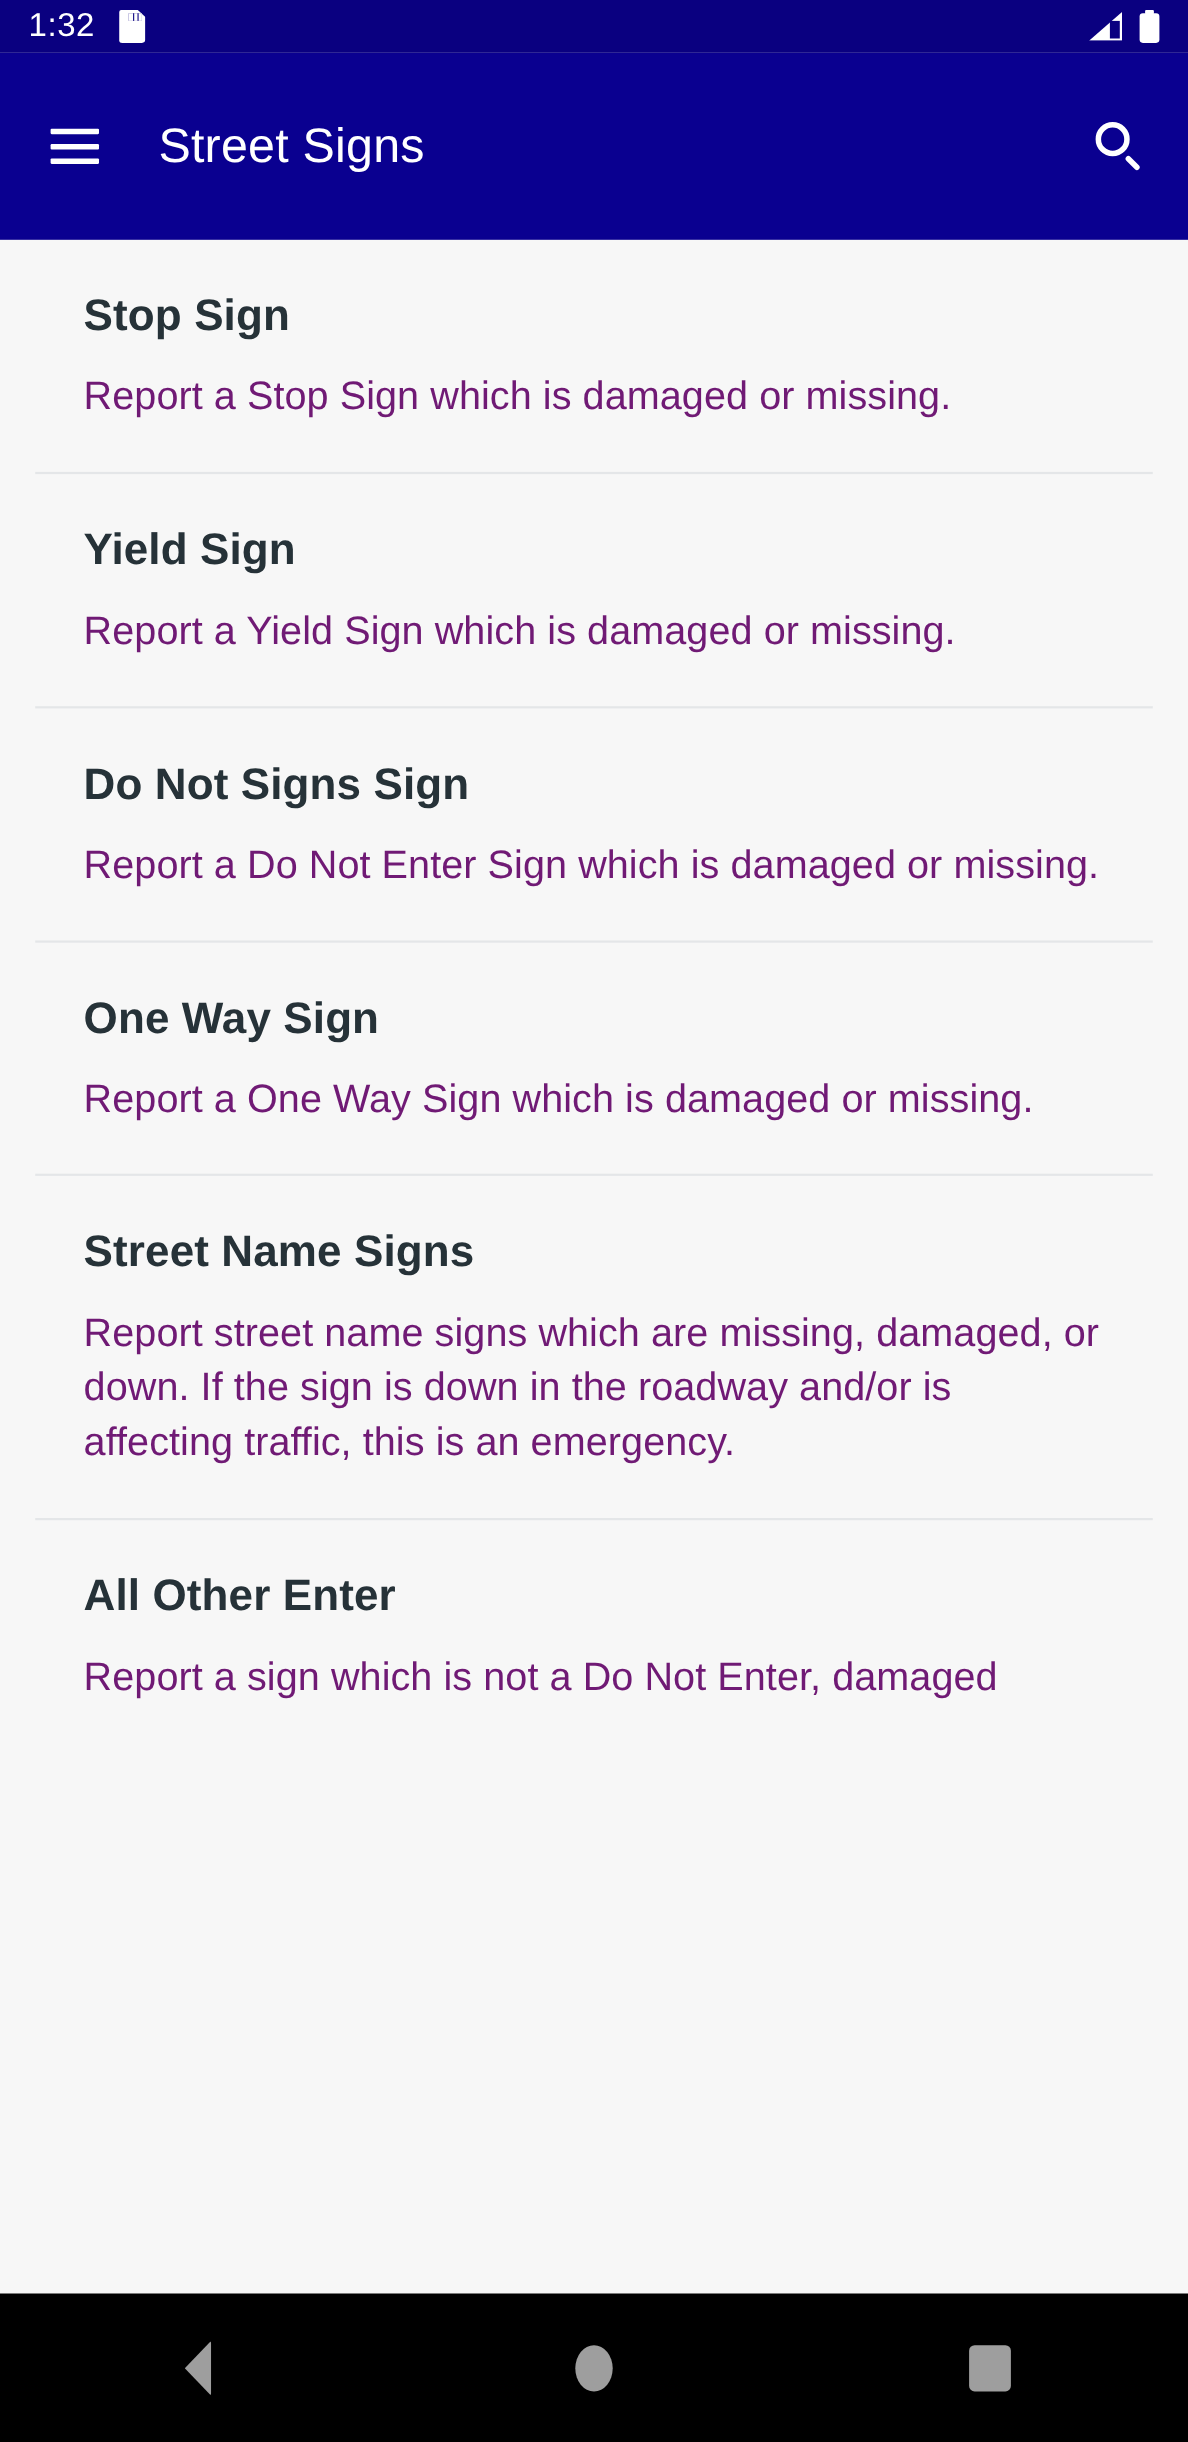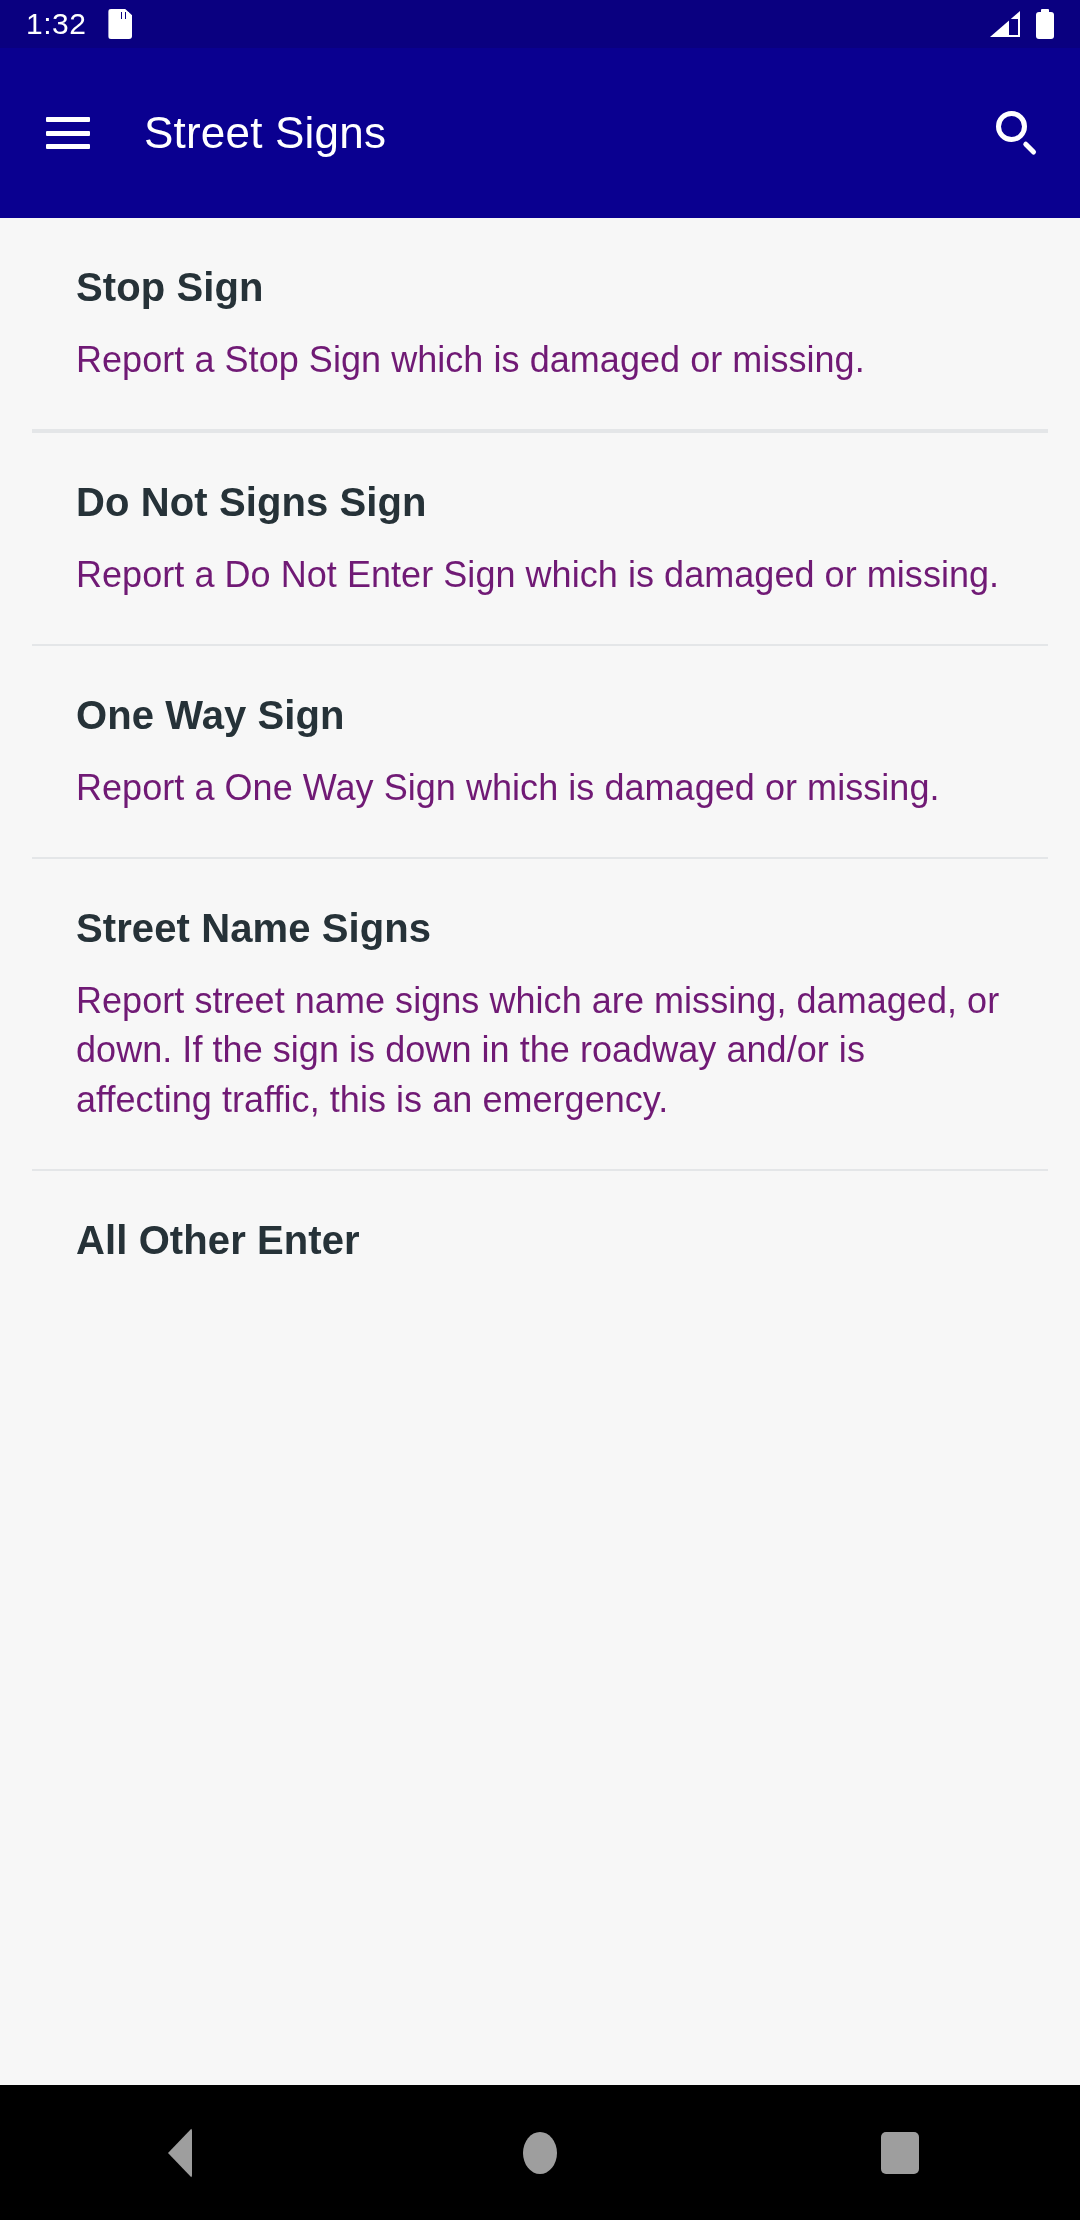--- a/index.html
+++ b/index.html
@@ -240,20 +240,26 @@
   <div class="content">
 
     <div class="list-item">
       <div class="item-inner">
         <div class="item-title">Stop Sign</div>
         <div class="item-desc">Report a Stop Sign which is damaged or missing.</div>
       </div>
     </div>
     <div class="divider"></div>
 
+    <div class="list-item">
+      <div class="item-inner">
+        <div class="item-title">Yield Sign</div>
+        <div class="item-desc">Report a Yield Sign which is damaged or missing.</div>
+      </div>
+    </div>
     <div class="divider"></div>
 
     <div class="list-item">
       <div class="item-inner">
         <div class="item-title">Do Not Signs Sign</div>
         <div class="item-desc">Report a Do Not Enter Sign which is damaged or missing.</div>
       </div>
     </div>
     <div class="divider"></div>
 
@@ -269,20 +275,21 @@
       <div class="item-inner">
         <div class="item-title">Street Name Signs</div>
         <div class="item-desc">Report street name signs which are missing, damaged, or down. If the sign is down in the roadway and/or is affecting traffic, this is an emergency.</div>
       </div>
     </div>
     <div class="divider"></div>
 
     <div class="list-item">
       <div class="item-inner">
         <div class="item-title">All Other Enter</div>
+        <div class="item-desc">Report a sign which is not a Do Not Enter, damaged</div>
       </div>
     </div>
 
   </div>
 
   <div class="nav-bar">
     <div class="nav-btn">
       <span class="nav-back"></span>
     </div>
     <div class="nav-btn">

